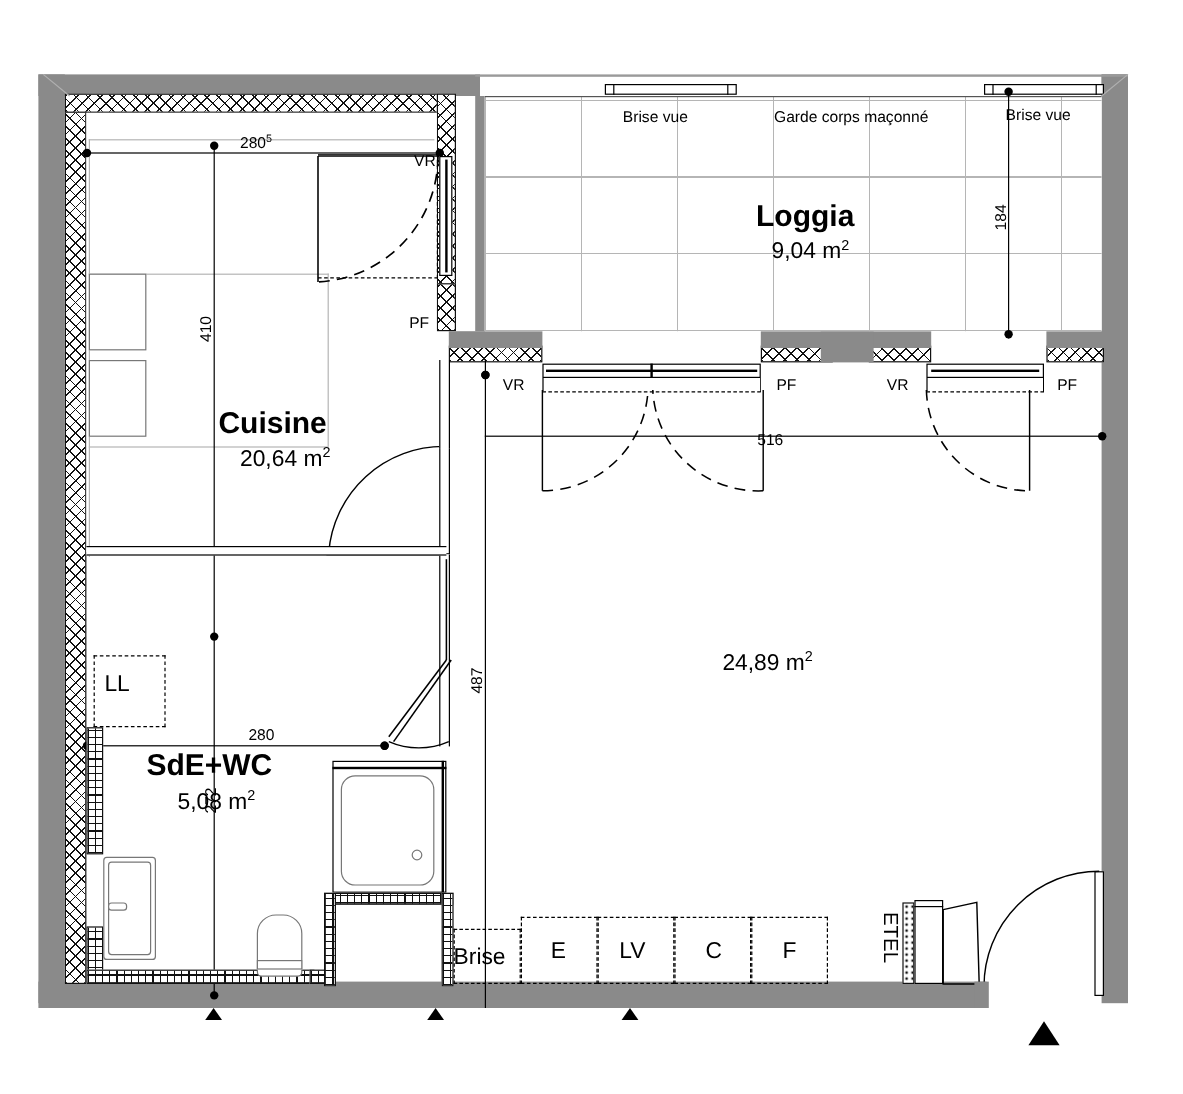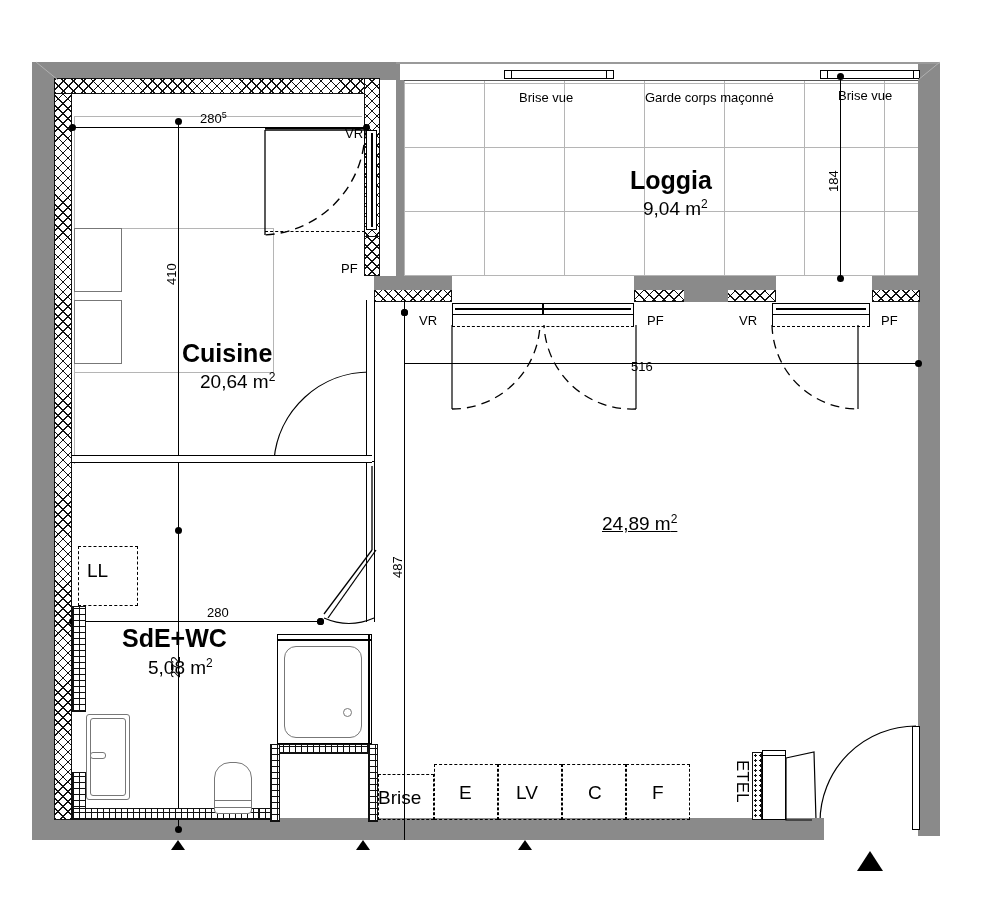--- a/index.html
+++ b/index.html
@@ -167,21 +167,21 @@
   <svg class="abs" style="left:270px;top:372px;" width="104" height="92">
     <path d="M100,0 A96,96 0 0 0 4,88" fill="none" stroke="#000" stroke-width="1.2"></path>
   </svg>
   <div class="abs thin-line" style="left:366px;top:372px;width:9px;height:90px;border:1px solid #000;background:#fff;box-sizing:border-box;"></div>
 
   <div class="abs" style="left:366px;top:300px;width:9px;height:74px;background:#fff;border-left:1.6px solid #000;border-right:1.6px solid #000;box-sizing:border-box;"></div>
   <div class="abs" style="left:366px;top:462px;width:9px;height:160px;background:#fff;border-left:1.6px solid #000;border-right:1.6px solid #000;box-sizing:border-box;"></div>
 
   <div class="abs" style="left:72px;top:455px;width:300px;height:8px;background:#fff;border-top:1.6px solid #000;border-bottom:1.6px solid #000;box-sizing:border-box;"></div>
 
-  <div class="abs room-area" style="left:602px;top:512px;font-size:19px;text-decoration:underline;">
+  <div class="abs room-area" style="left:602px;top:540px;font-size:19px;">
     <span>24,89 m</span><sup style="font-size:12px;">2</sup>
   </div>
 
   <div class="abs dim-line" style="left:404px;top:363px;width:516px;"></div>
   <div class="abs dot" style="left:401px;top:309px;"></div>
   <div class="abs dot" style="left:915px;top:360px;"></div>
   <div class="abs dim-lab" style="left:631px;top:347px;margin-top:12px;">516</div>
 
   <div class="abs dim-line-v" style="left:404px;top:300px;height:540px;"></div>
   <div class="abs dot" style="left:401px;top:309px;"></div>

